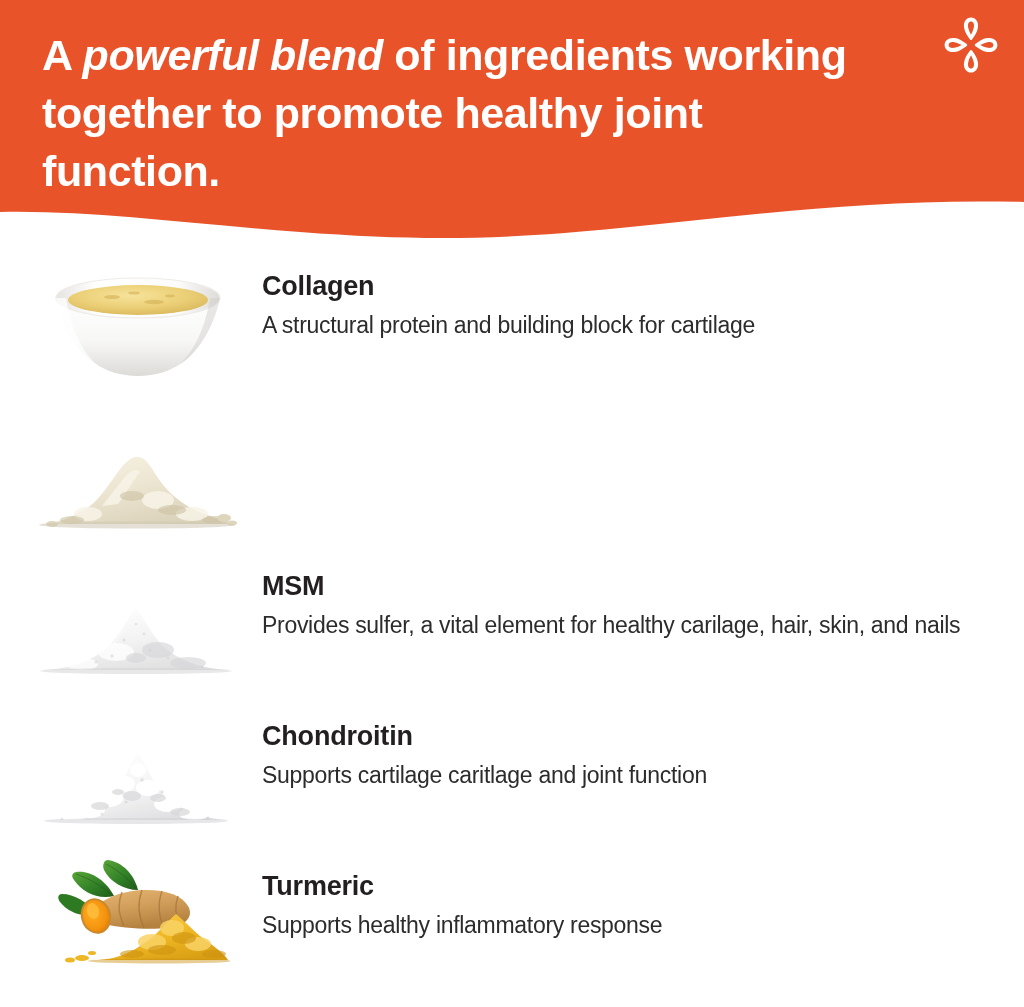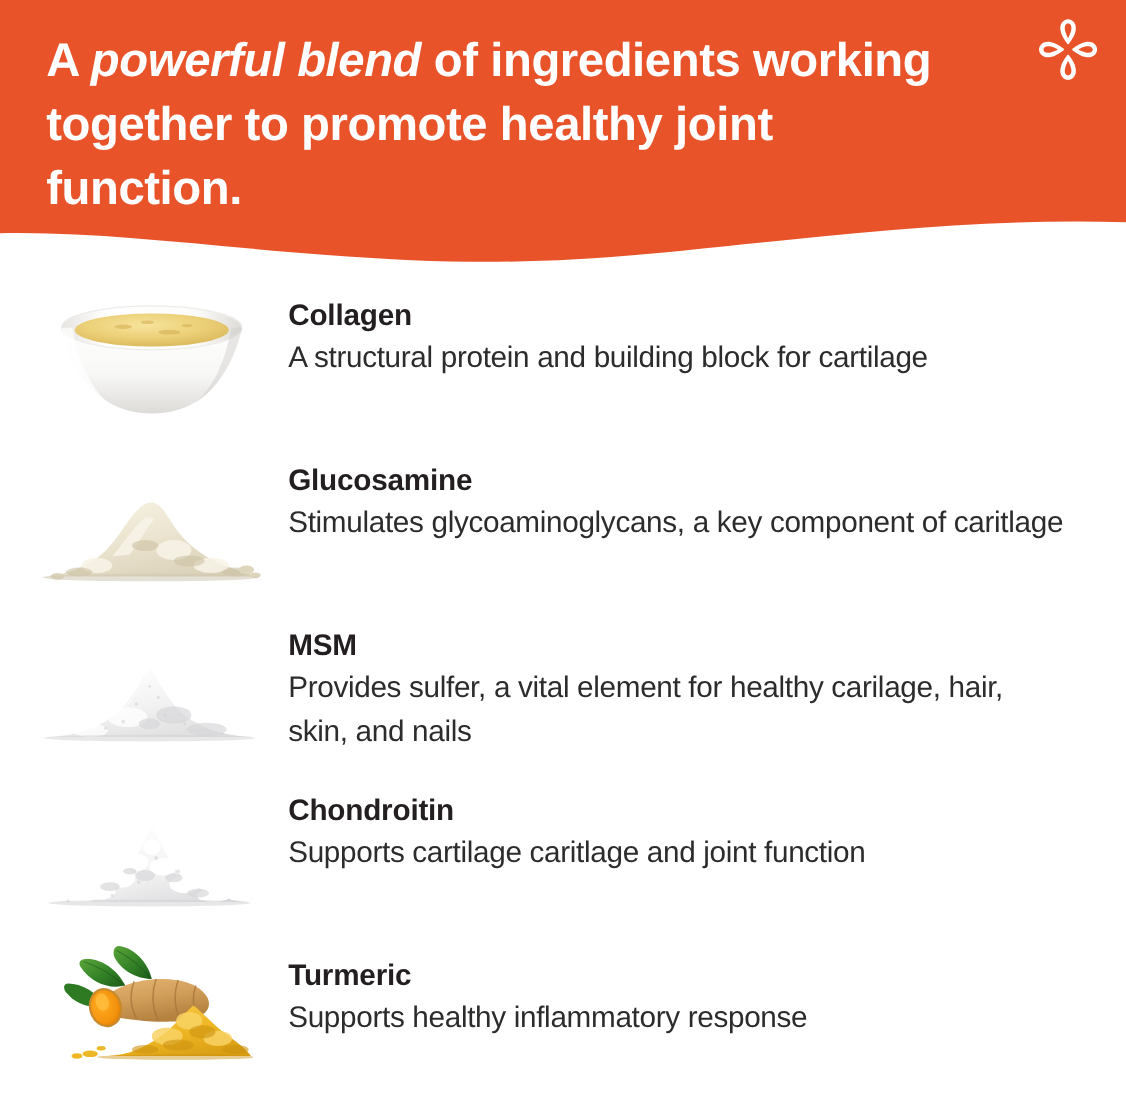--- a/index.html
+++ b/index.html
@@ -86,21 +86,21 @@
   }
   .name {
     font-size:27px;
     font-weight:bold;
     color:#231f20;
     letter-spacing:-0.2px;
     line-height:32px;
     margin-bottom:3px;
   }
   .desc {
-    font-size:27px;
+    font-size:23px;
     font-weight:normal;
     color:#2c2c2c;
     line-height:40px;
     letter-spacing:-0.3px;
     max-width:710px;
   }
 
   
   .thumb-collagen   { left:50px;  top:16px;  width:176px; height:112px; }
   .thumb-glucosamine{ left:32px;  top:38px;  width:208px; height:86px;  }
@@ -215,24 +215,20 @@
 
           <g fill="#ded5bd">
             <ellipse cx="20" cy="80" rx="6" ry="3"></ellipse>
             <ellipse cx="192" cy="74" rx="7" ry="4"></ellipse>
             <ellipse cx="200" cy="79" rx="5" ry="2.5"></ellipse>
           </g>
 
           <ellipse cx="105" cy="81" rx="98" ry="3.5" fill="#cfc7b2" opacity="0.55"></ellipse>
         </svg>
       </div>
-      <div class="copy">
-        <div class="name">Glucosamine</div>
-        <div class="desc">Stimulates glycoaminoglycans, a key component of caritlage</div>
-      </div>
     </div>
 
     <div class="row">
       <div class="thumb-wrap">
         <svg class="thumb thumb-msm" viewBox="0 0 208 82">
           <defs>
             <linearGradient id="msmG" x1="0.25" y1="0" x2="0.75" y2="1">
               <stop offset="0%" stop-color="#ffffff"></stop>
               <stop offset="50%" stop-color="#f3f3f4"></stop>
               <stop offset="100%" stop-color="#dededf"></stop>

